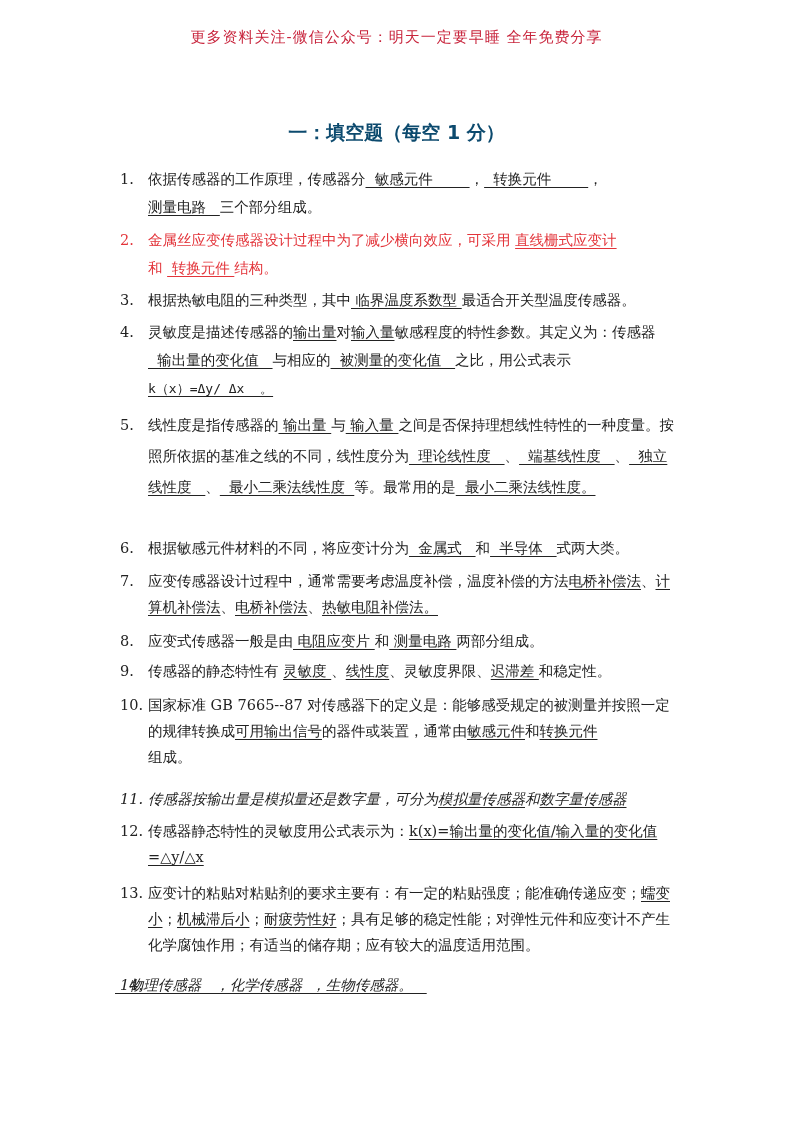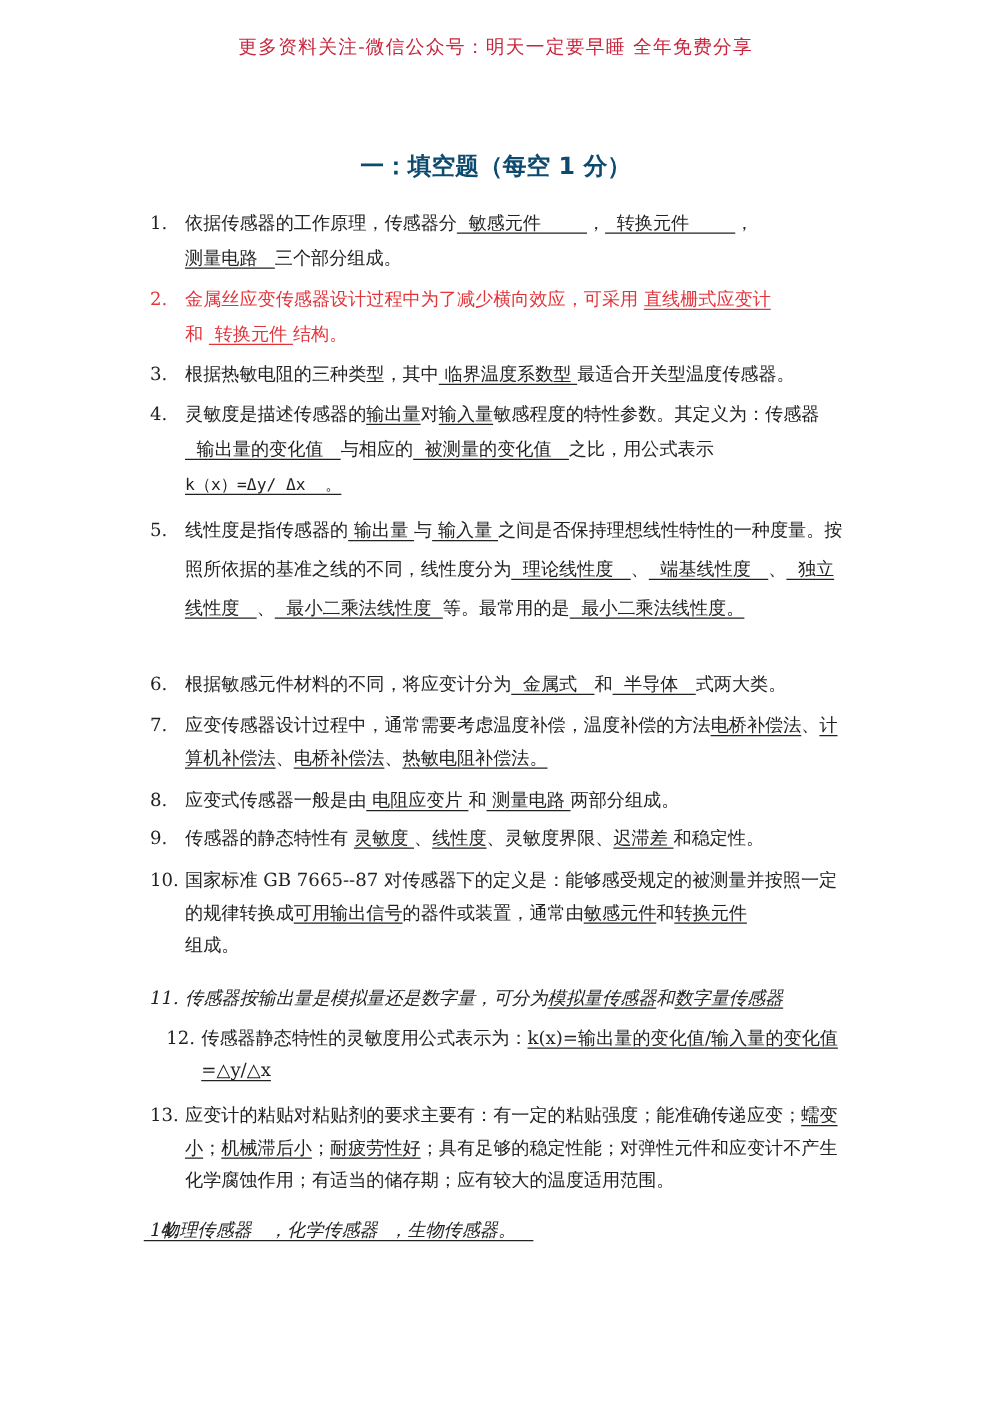--- a/index.html
+++ b/index.html
@@ -102,21 +102,21 @@
   </div>
 </div>
 
 <div class="q" style="top:786px; width:580px;font-style:italic;">
   <span class="num">11.</span>
   <div class="body">
     <span>传感器按输出量是模拟量还是数字量，可分为</span><span class="u">模拟量传感器</span><span>和</span><span class="u">数字量传感器</span>
   </div>
 </div>
 
-<div class="q" style="top:818px;margin-left:13px;">
+<div class="q" style="top:818px;">
   <span class="num">12.</span>
   <div class="body">
     <span>传感器静态特性的灵敏度用公式表示为：</span><span class="u">k(x)=输出量的变化值/输入量的变化值=△y/△x</span>
   </div>
 </div>
 
 <div class="q" style="top:880px;">
   <span class="num">13.</span>
   <div class="body">
     <span>应变计的粘贴对粘贴剂的要求主要有：有一定的粘贴强度；能准确传递应变；</span><span class="u">蠕变小</span><span>；</span><span class="u">机械滞后小</span><span>；</span><span class="u">耐疲劳性好</span><span>；具有足够的稳定性能；对弹性元件和应变计不产生化学腐蚀作用；有适当的储存期；应有较大的温度适用范围。</span>

